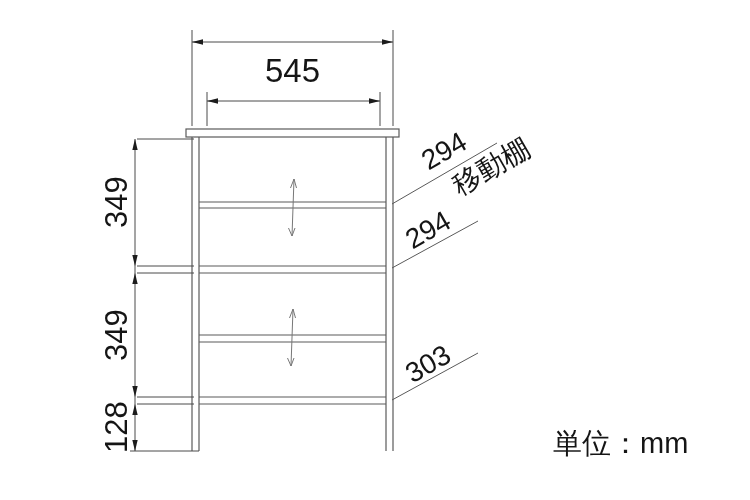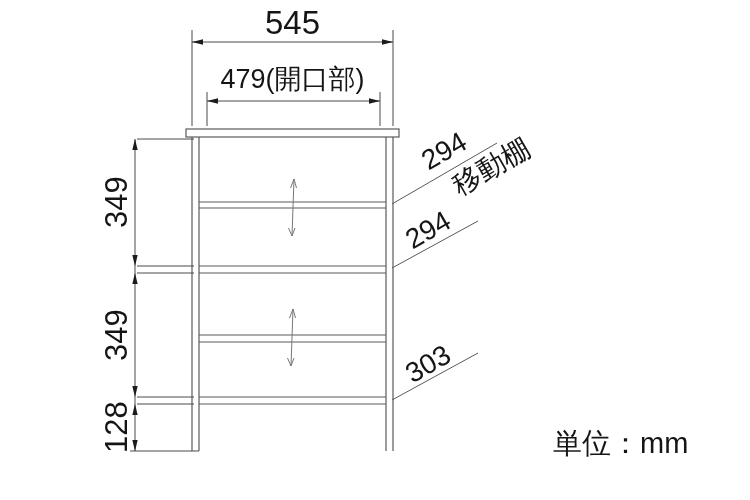--- a/index.html
+++ b/index.html
@@ -4,21 +4,21 @@
 <style>
   html,body{margin:0;padding:0;}
   body{
     width:750px;height:500px;position:relative;background:#ffffff;
     font-family:"Liberation Sans","DejaVu Sans",sans-serif;
     overflow:hidden;color:#151515;
   }
   .stage{position:absolute;left:0;top:0;width:750px;height:500px;}
   svg{position:absolute;left:0;top:0;}
   .lbl{position:absolute;color:#151515;white-space:nowrap;}
-  .dim-h{text-align:center;}
+  .dim-h{text-align:center;margin-top:48px;}
   .dim-545{left:192px;top:6px;width:201px;font-size:33px;line-height:34px;}
   .dim-479{left:176px;top:64px;width:233px;font-size:27px;line-height:30px;}
   .rot90{transform:rotate(-90deg);transform-origin:center center;text-align:center;}
   .dim-349a{left:82px;top:187px;width:70px;height:30px;font-size:31px;line-height:30px;}
   .dim-349b{left:82px;top:320px;width:70px;height:30px;font-size:31px;line-height:30px;}
   .dim-128{left:82px;top:412px;width:70px;height:30px;font-size:31px;line-height:30px;}
   .rot30{transform:rotate(-30deg);transform-origin:left center;font-size:28px;line-height:32px;height:32px;}
   .lead-294a{left:424px;top:147px;}
   .lead-note{left:455px;top:172px;}
   .lead-294b{left:408px;top:226px;}
@@ -105,21 +105,20 @@
       <polygon points="135,139 132.3,150 137.7,150"></polygon>
       <polygon points="135,266 132.3,255 137.7,255"></polygon>
       <polygon points="135,273 132.3,284 137.7,284"></polygon>
       <polygon points="135,397 132.3,386 137.7,386"></polygon>
       <polygon points="135,404 132.3,415 137.7,415"></polygon>
       <polygon points="135,451 132.3,440 137.7,440"></polygon>
     </g>
   </svg>
 
   <div class="lbl dim-h dim-545">545</div>
-  <div class="lbl dim-h dim-479">479(開口部)</div>
 
   <div class="lbl rot90 dim-349a">349</div>
   <div class="lbl rot90 dim-349b">349</div>
   <div class="lbl rot90 dim-128">128</div>
 
   <div class="lbl rot30 lead-294a">294</div>
   <div class="lbl rot30 lead-note">移動棚</div>
   <div class="lbl rot30 lead-294b">294</div>
   <div class="lbl rot30 lead-303">303</div>
 

